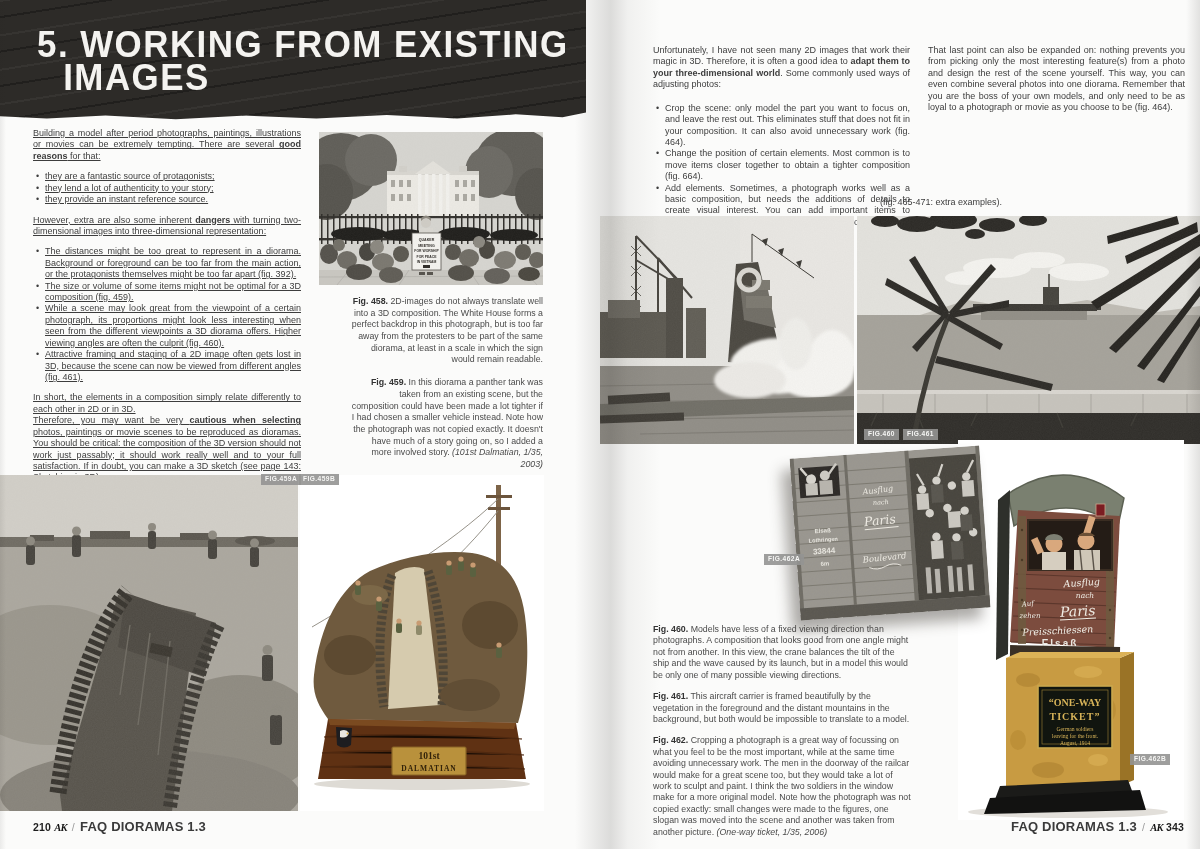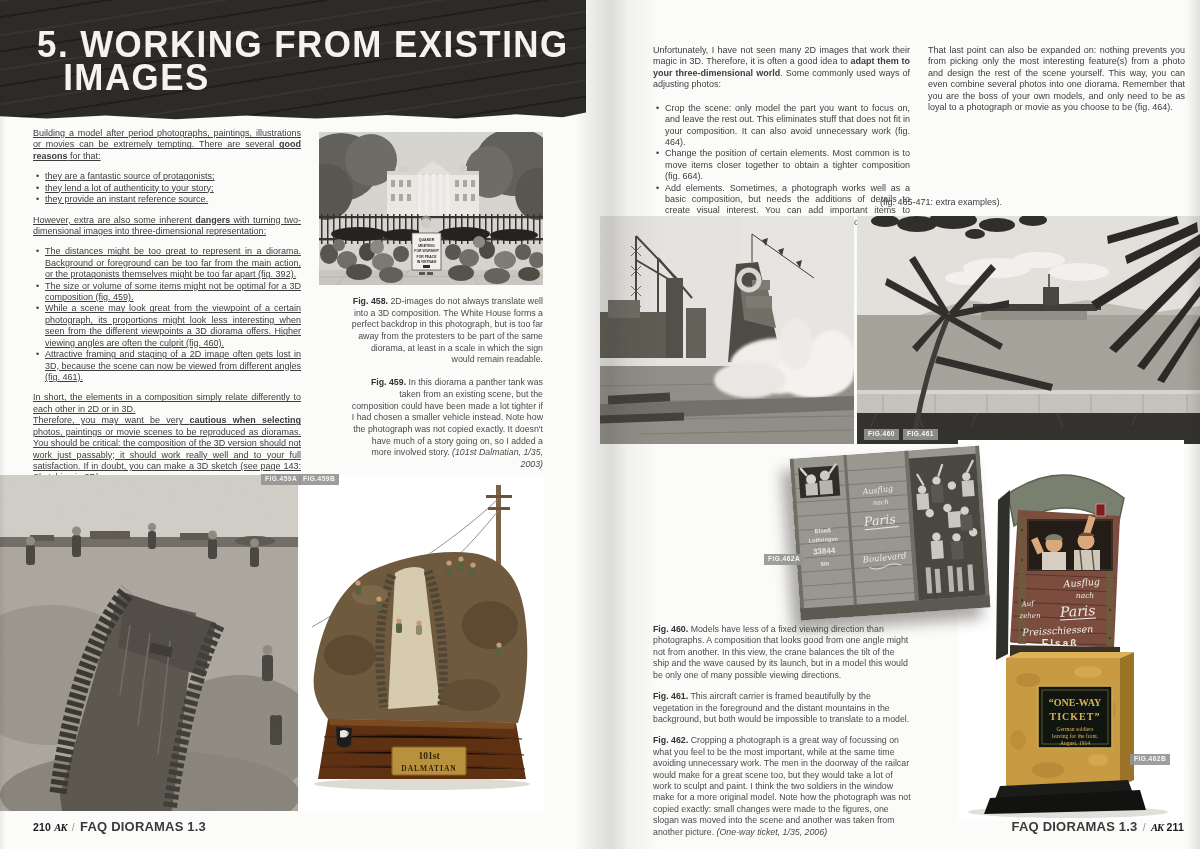--- a/index.html
+++ b/index.html
@@ -749,19 +749,19 @@
   <div class="caps-right">
     <p><b class="figlbl">Fig. 460.</b><span> Models have less of a fixed viewing direction than photographs. A composition that looks good from one angle might not from another. In this view, the crane balances the tilt of the ship and the wave caused by its launch, but in a model this would be only one of many possible viewing directions.</span></p>
     <p><b class="figlbl">Fig. 461.</b><span> This aircraft carrier is framed beautifully by the vegetation in the foreground and the distant mountains in the background, but both would be impossible to translate to a model.</span></p>
     <p><b class="figlbl">Fig. 462.</b><span> Cropping a photograph is a great way of focussing on what you feel to be the most important, while at the same time avoiding unnecessary work. The men in the doorway of the railcar would make for a great scene too, but they would take a lot of work to sculpt and paint. I think the two soldiers in the window make for a more original model. Note how the photograph was not copied exactly: small changes were made to the figures, one slogan was moved into the scene and another was taken from another picture. </span><i>(One-way ticket, 1/35, 2006)</i></p>
   </div>
 
   <div class="footer footer-right">
     <span class="ftitle">FAQ DIORAMAS 1.3</span>
     <span class="fsep">/</span>
     <span class="ak">AK</span>
-    <span class="fpage">211</span>
+    <span class="fpage">343</span>
   </div>
 
   <div class="gutter"></div>
   <div class="edge-right"></div>
   <div class="edge-left"></div>
 </div>
 
 </body></html>

